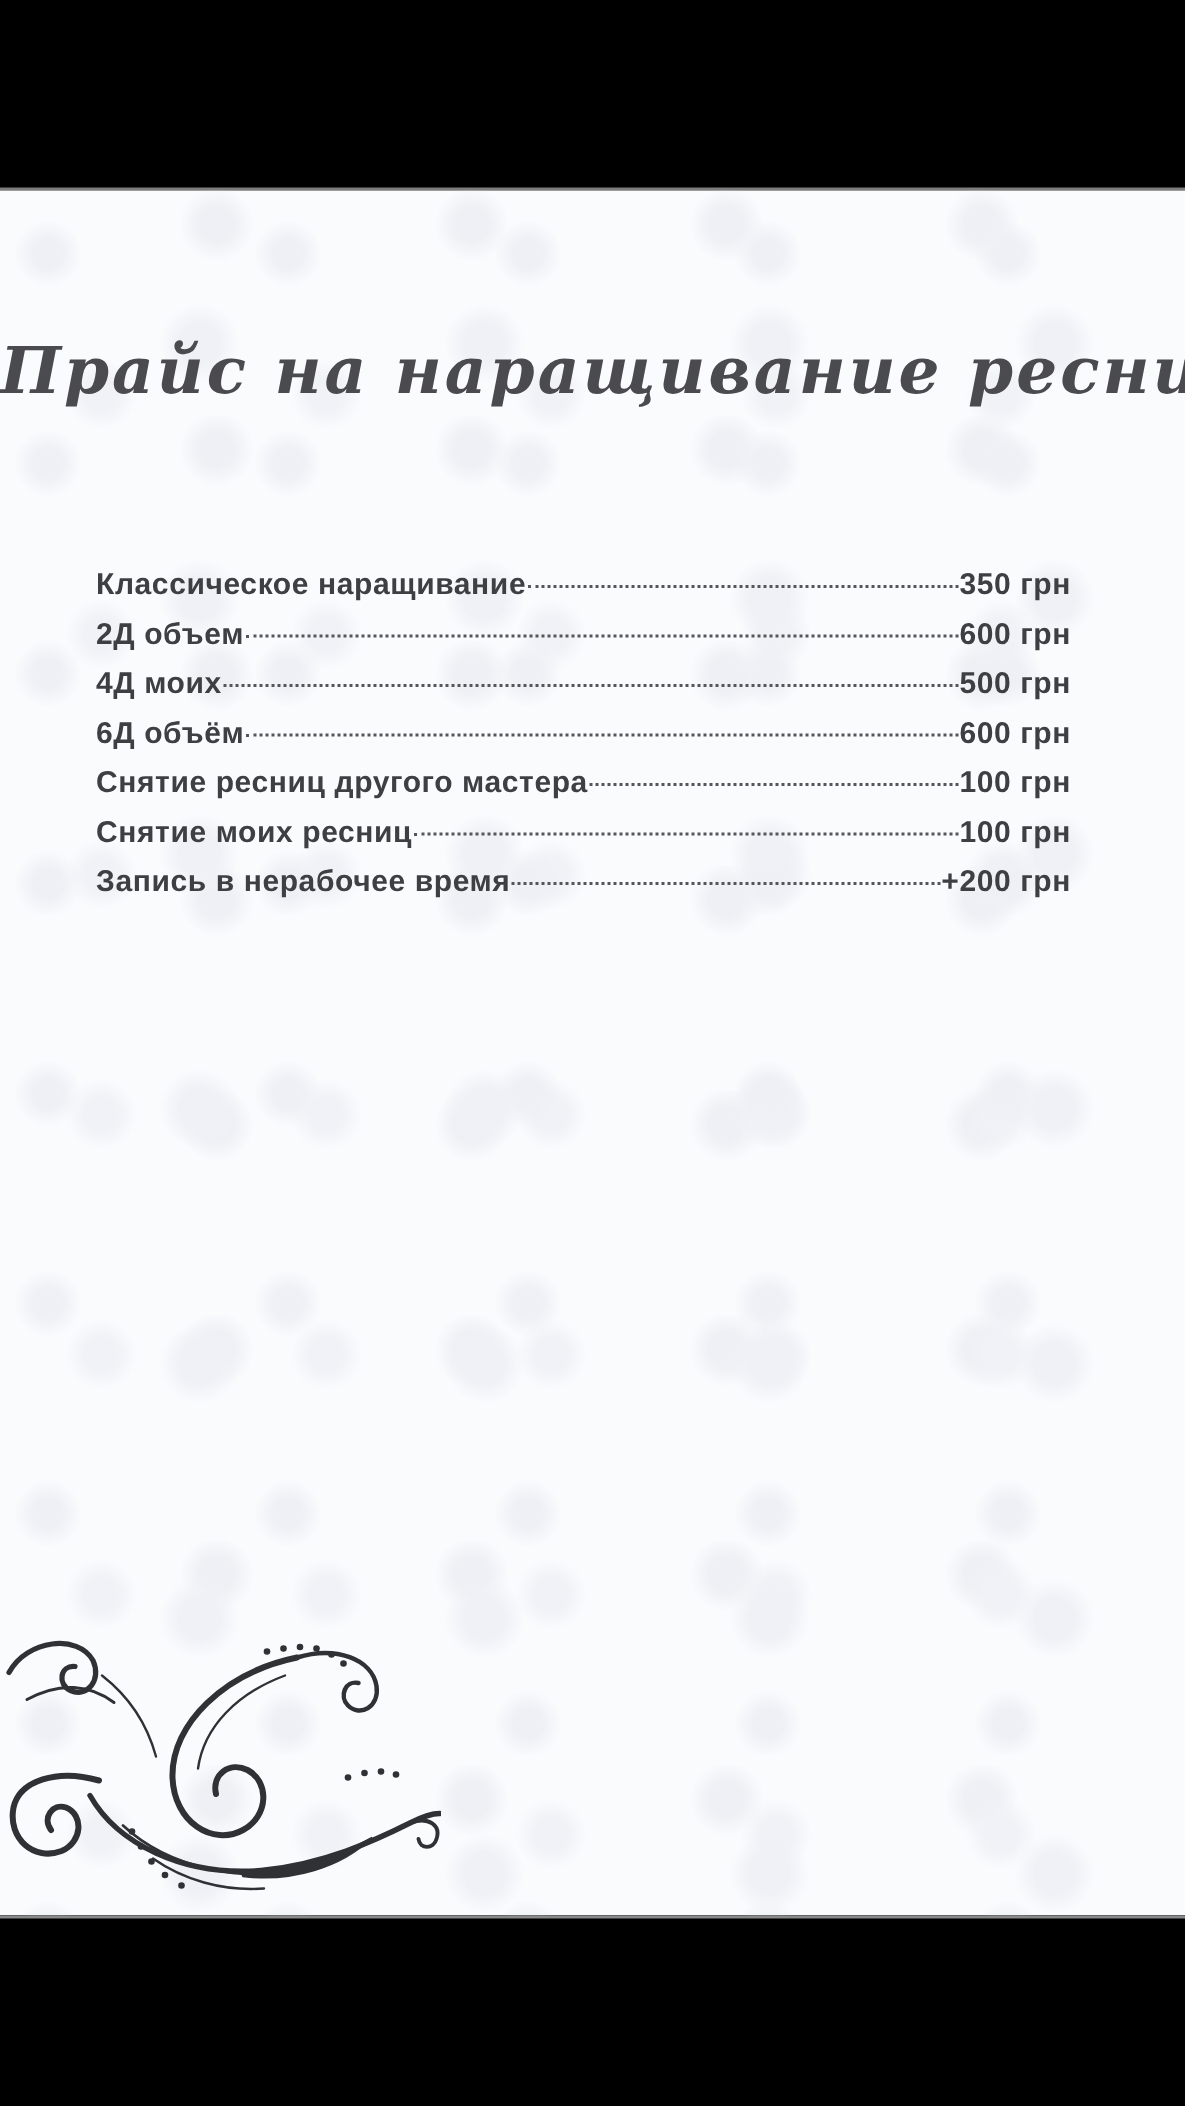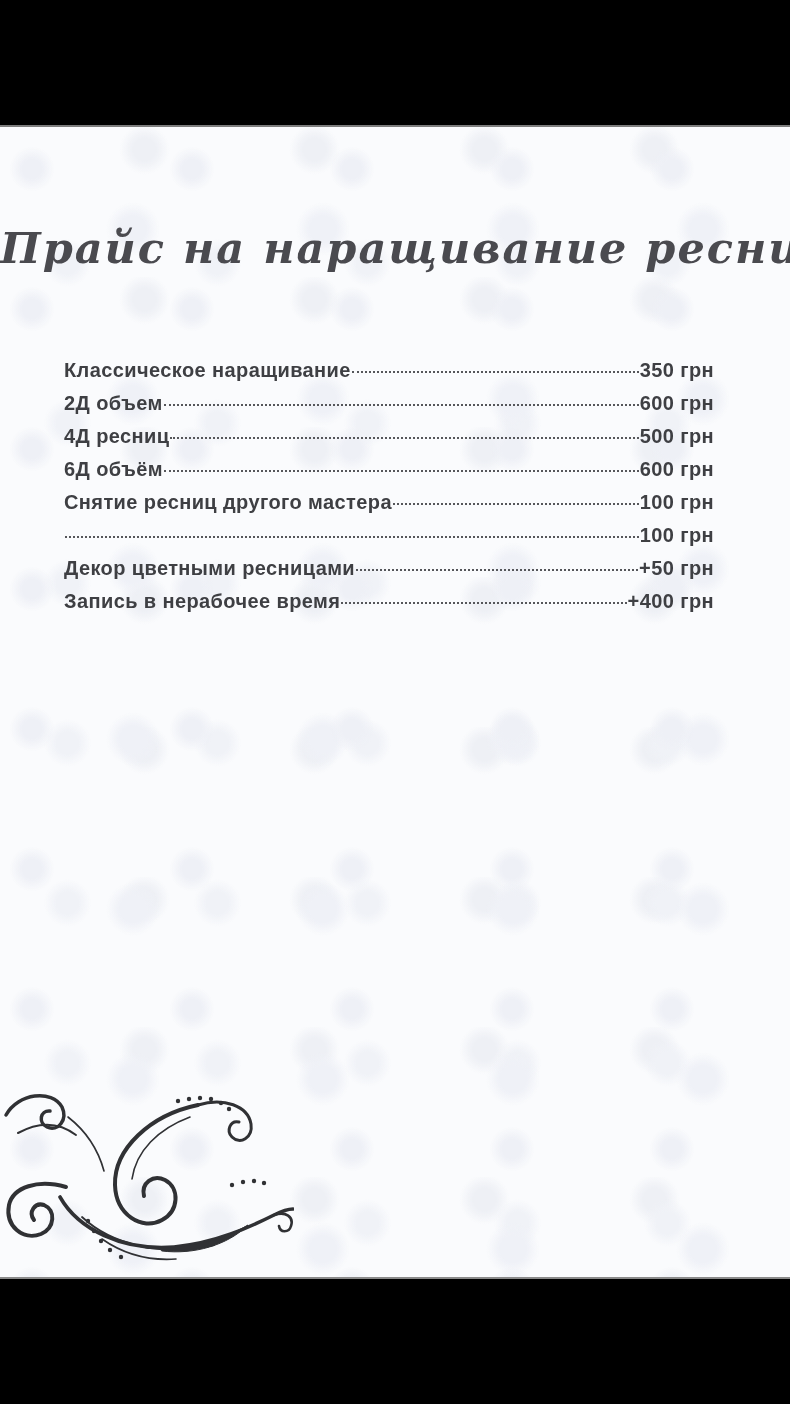--- a/index.html
+++ b/index.html
@@ -55,21 +55,21 @@
     font-style: italic;
     font-weight: bold;
     font-size: 43px;
     letter-spacing: 2px;
     color: #4a4a4f;
     white-space: nowrap;
   }
   .price-list {
     position: absolute;
     left: 64px;
-    top: 232px;
+    top: 252px;
     width: 650px;
   }
   .price-row {
     display: flex;
     align-items: baseline;
     height: 33px;
     font-size: 20px;
     font-weight: bold;
     letter-spacing: 0.4px;
     color: #3e3f43;
@@ -110,55 +110,51 @@
     </div>
 
     <div class="price-row">
       <span class="label">2Д объем</span>
       <span class="leader"></span>
       <span class="price">600 грн</span>
     </div>
 
 
     <div class="price-row">
-      <span class="label">4Д ресниц</span>
+      <span class="label">4Д моих</span>
       <span class="leader"></span>
       <span class="price">500 грн</span>
     </div>
 
 
     <div class="price-row">
       <span class="label">6Д объём</span>
       <span class="leader"></span>
       <span class="price">600 грн</span>
     </div>
 
 
     <div class="price-row">
       <span class="label">Снятие ресниц другого мастера</span>
       <span class="leader"></span>
       <span class="price">100 грн</span>
     </div>
 
     <div class="price-row">
+      <span class="label">Снятие моих ресниц</span>
       <span class="leader"></span>
       <span class="price">100 грн</span>
     </div>
 
 
-    <div class="price-row">
-      <span class="label">Декор цветными ресницами</span>
-      <span class="leader"></span>
-      <span class="price">+50 грн</span>
-    </div>
 
     <div class="price-row">
       <span class="label">Запись в нерабочее время</span>
       <span class="leader"></span>
-      <span class="price">+400 грн</span>
+      <span class="price">+200 грн</span>
     </div>
   </div>
 
   <div class="flourish-wrap">
     <svg width="292" height="172" viewBox="0 0 292 172" fill="none" xmlns="http://www.w3.org/2000/svg">
       <g stroke="#303134" stroke-linecap="round" fill="none">
 
         <path d="M4,26 C16,4 50,0 60,18 C66,31 56,43 45,38 C36,34 38,21 48,22" stroke-width="3.5"></path>
         <path d="M16,44 C38,32 58,34 74,46" stroke-width="2"></path>
         <path d="M66,28 C84,42 96,60 102,82" stroke-width="1.6"></path>

